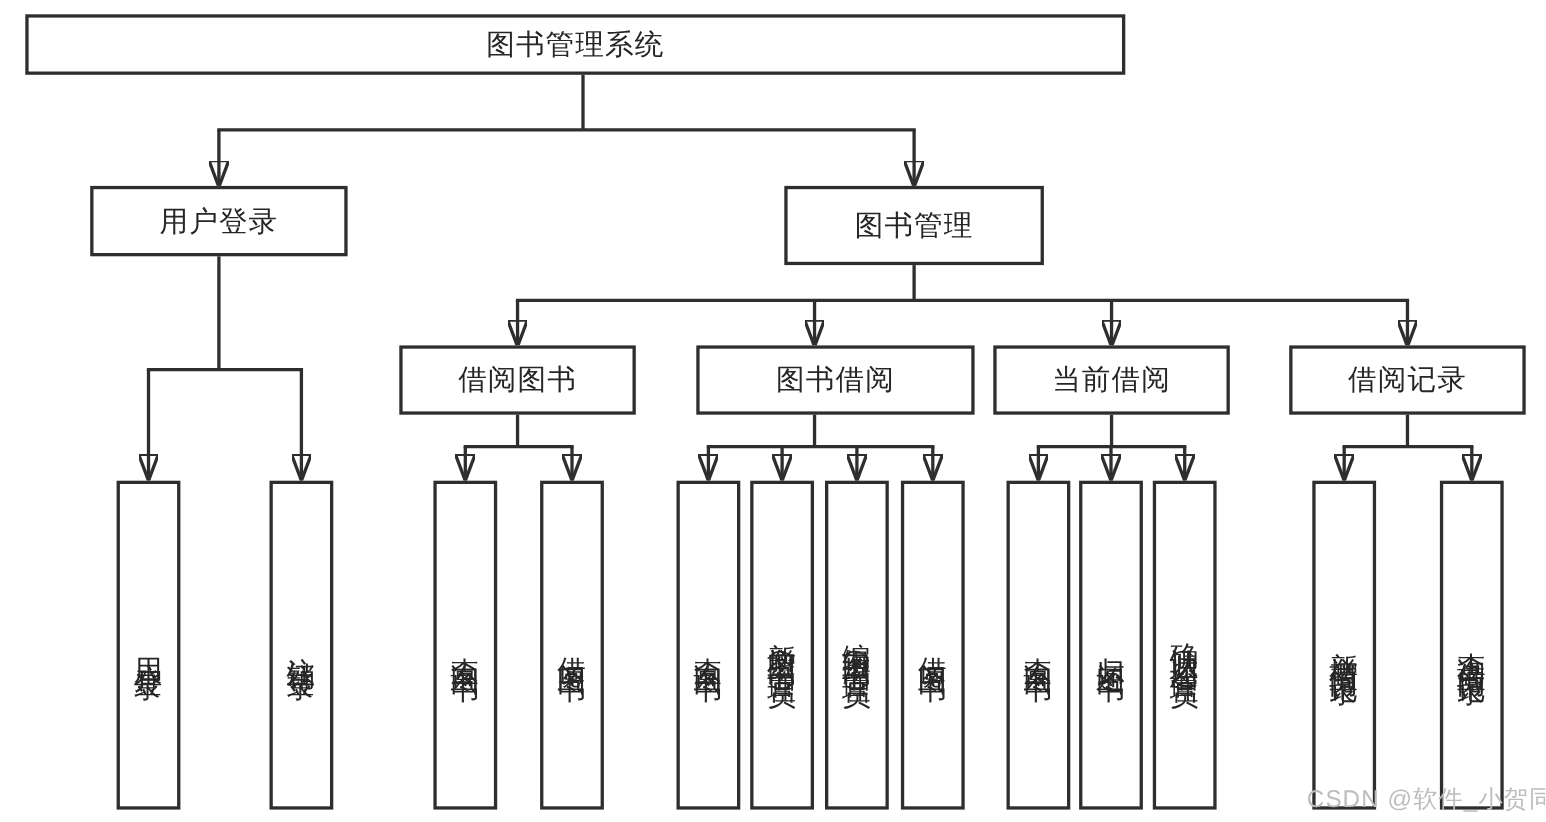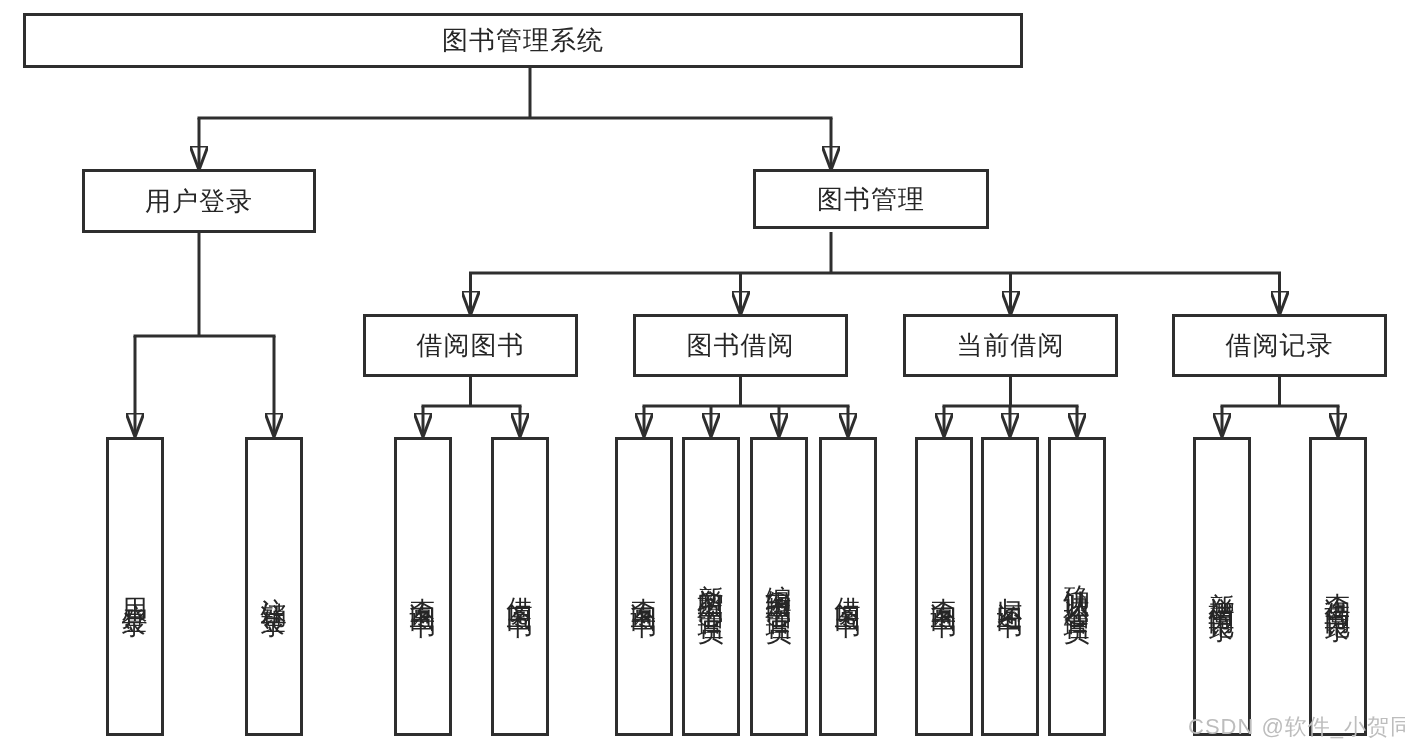--- a/index.html
+++ b/index.html
@@ -127,28 +127,28 @@
     </g>
   </svg>
 
   <div class="box" style="left:23px; top:13px; width:1000px; height:55px;">
     <span class="h-label">图书管理系统</span>
   </div>
 
   <div class="box" style="left:82px; top:169px; width:234px; height:64px;">
     <span class="h-label">用户登录</span>
   </div>
-  <div class="box" style="left:713px; top:169px; width:236px; height:60px;margin-left:40px;">
+  <div class="box" style="left:713px; top:169px; width:236px; height:72px;">
     <span class="h-label">图书管理</span>
   </div>
 
   <div class="box" style="left:363px; top:314px; width:215px; height:63px;">
     <span class="h-label">借阅图书</span>
   </div>
-  <div class="box" style="left:633px; top:314px; width:215px; height:63px;">
+  <div class="box" style="left:633px; top:314px; width:253px; height:63px;">
     <span class="h-label">图书借阅</span>
   </div>
   <div class="box" style="left:903px; top:314px; width:215px; height:63px;">
     <span class="h-label">当前借阅</span>
   </div>
   <div class="box" style="left:1172px; top:314px; width:215px; height:63px;">
     <span class="h-label">借阅记录</span>
   </div>
 
   <div class="box leaf" style="left:106px;">

